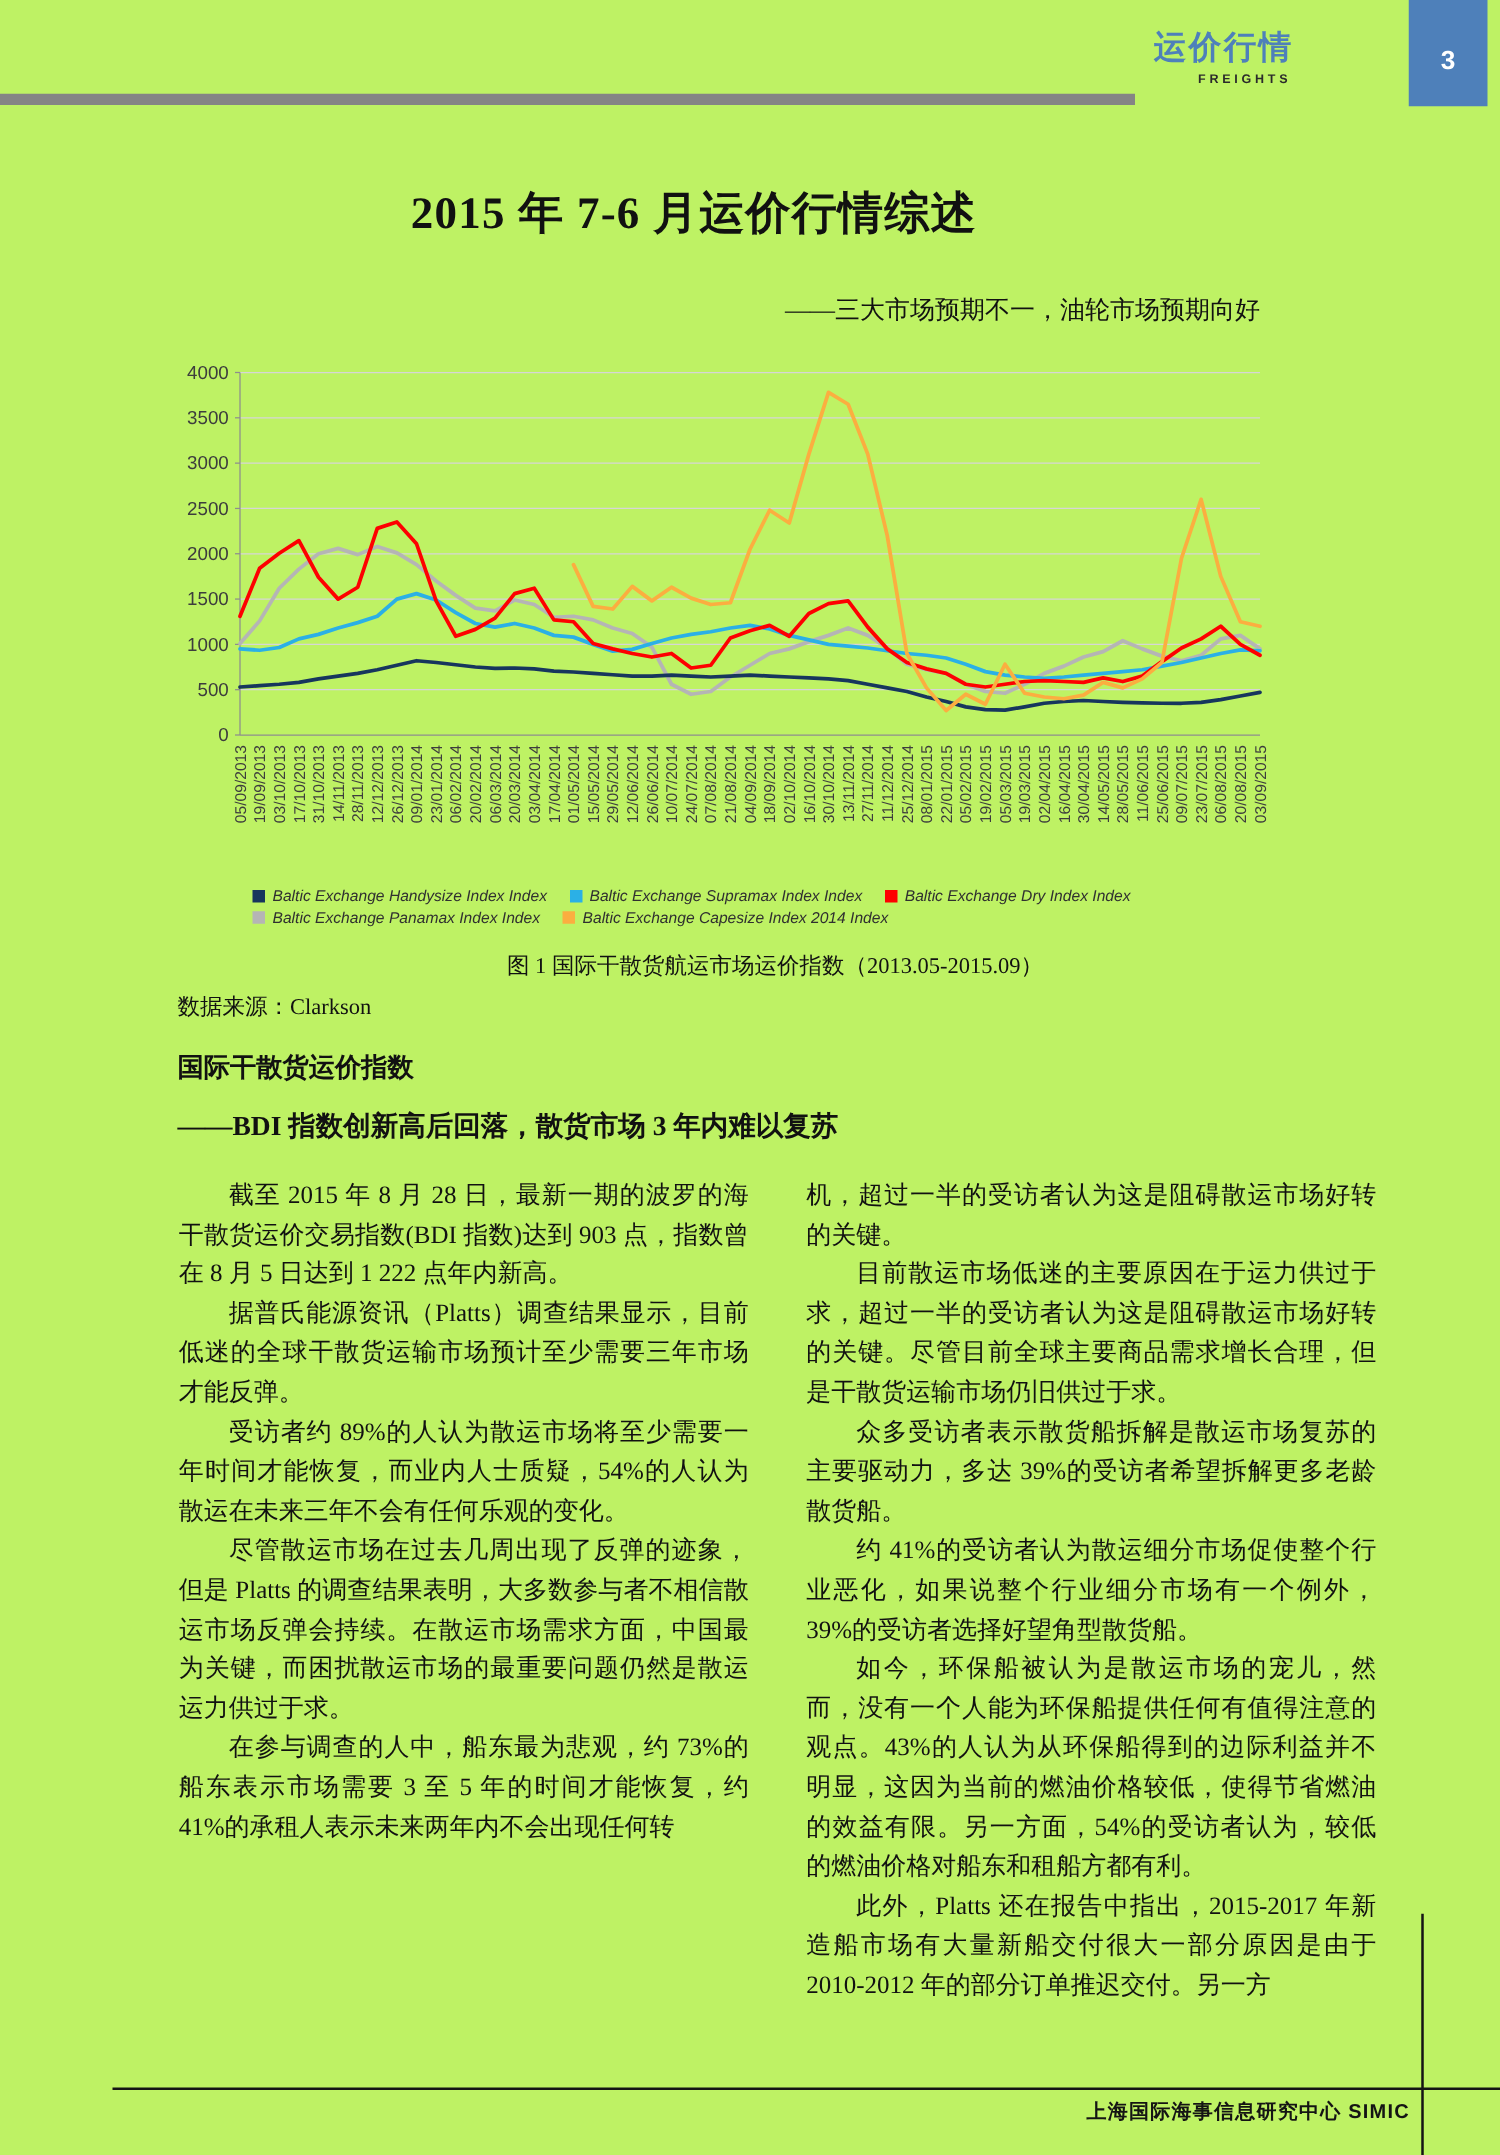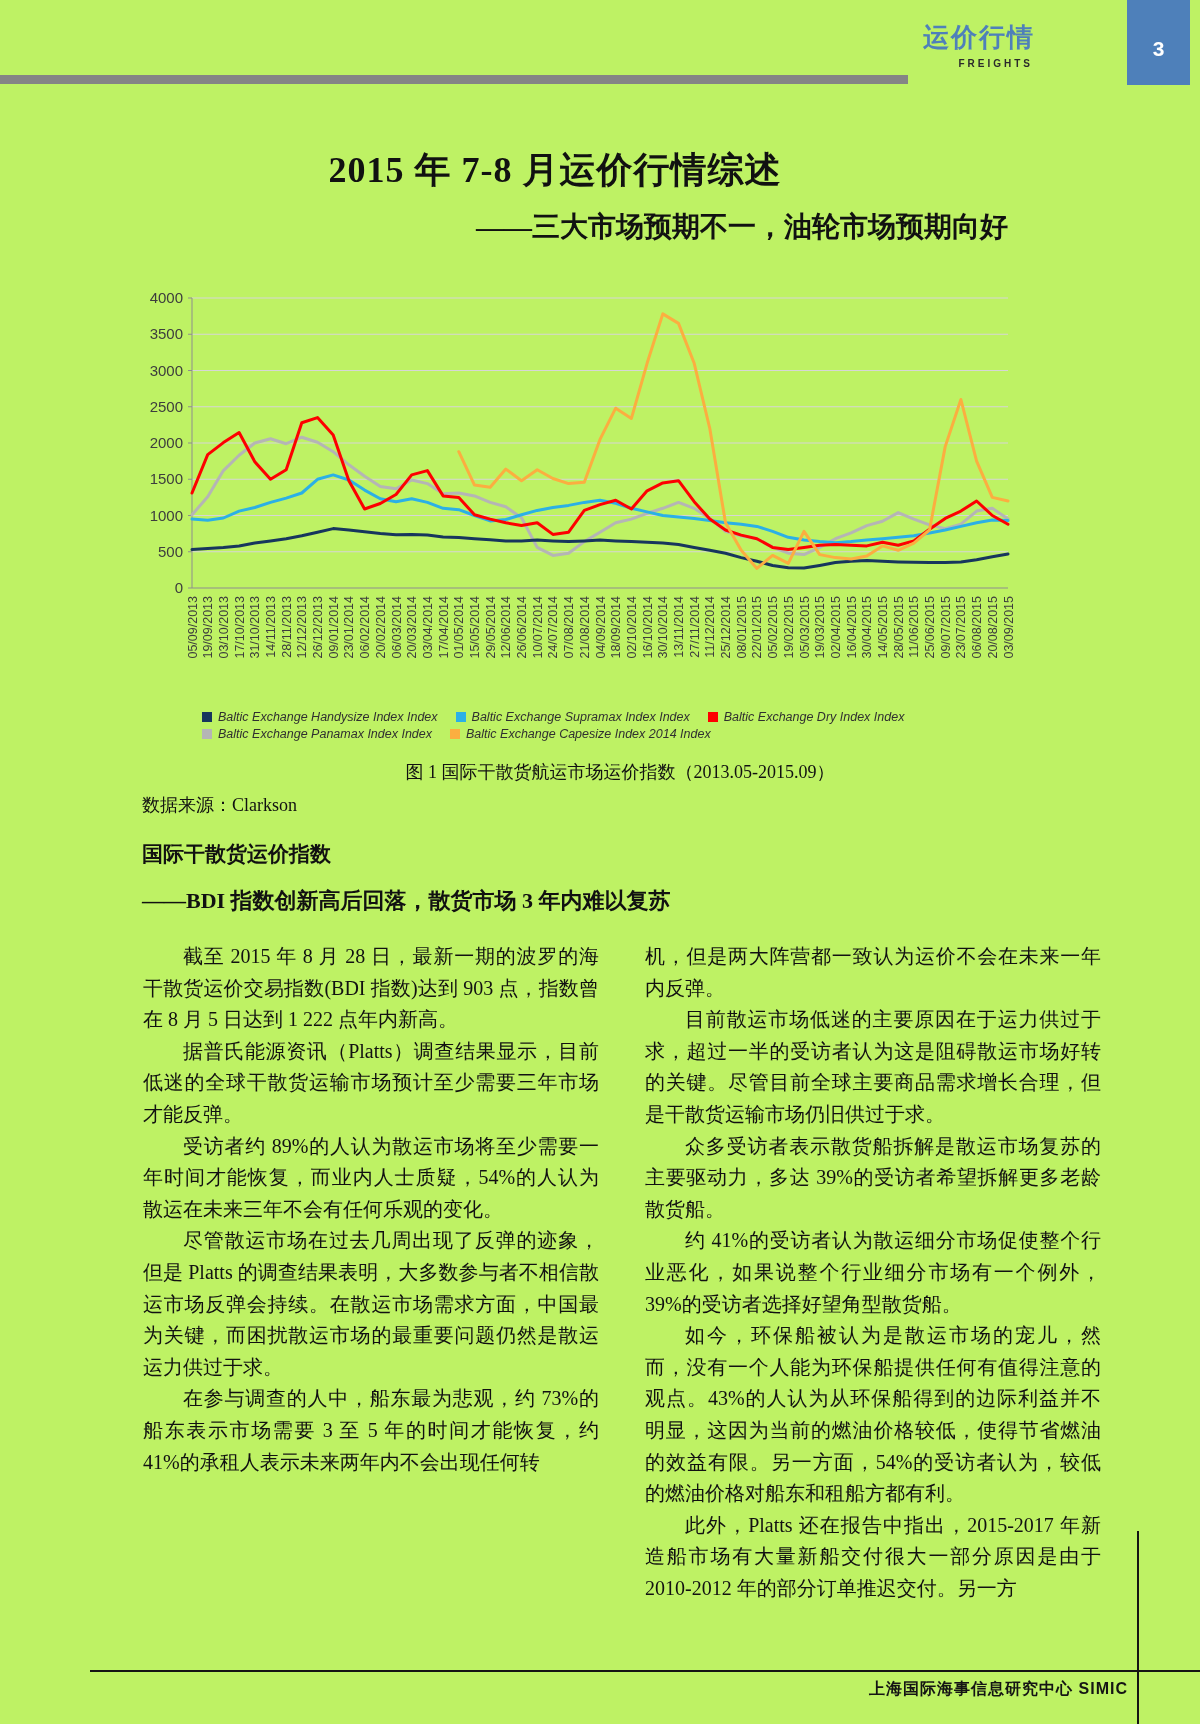--- a/index.html
+++ b/index.html
@@ -14,21 +14,21 @@
   .masthead-en{font-family:"Liberation Sans","DejaVu Sans",sans-serif;font-weight:bold;
                font-size:10px;color:#2b2b2b;letter-spacing:3px;margin-top:3px;padding-right:2px;}
   .badge{position:absolute;left:1127px;top:0;width:63px;height:85px;background:#4e80ba;
          color:#fff;font-family:"Liberation Sans","DejaVu Sans",sans-serif;font-weight:bold;
          font-size:21px;display:flex;align-items:center;justify-content:center;
          padding-top:12px;box-sizing:border-box;}
 
   
   .title{position:absolute;left:0;top:146px;width:1110px;text-align:center;
          font-weight:bold;font-size:36px;letter-spacing:1px;}
-  .subtitle{position:absolute;right:192px;top:208px;font-weight:bold;font-size:28px;}
+  .subtitle{position:absolute;right:192px;top:234px;font-weight:normal;font-size:20px;}
 
   
   #chart{position:absolute;left:140px;top:260px;width:880px;height:436px;}
   .ytick{font-family:"Liberation Sans","DejaVu Sans",sans-serif;font-size:15px;fill:#3d3d3d;}
   .xtick{font-family:"Liberation Sans","DejaVu Sans",sans-serif;font-size:12.5px;fill:#3d3d3d;}
 
   
   #legend{position:absolute;left:202px;top:710px;
           font-family:"Liberation Sans","DejaVu Sans",sans-serif;font-size:12.5px;color:#303030;}
   .lrow{display:flex;align-items:center;margin-bottom:3px;font-style:italic;}
@@ -62,21 +62,21 @@
 
   <div class="topbar"></div>
 
   <div class="masthead">
     <div class="masthead-cn">运价行情</div>
     <div class="masthead-en">FREIGHTS</div>
   </div>
 
   <div class="badge">3</div>
 
-  <div class="title">2015 年 7-8 月运价行情综述</div>
+  <div class="title">2015 年 7-6 月运价行情综述</div>
   <div class="subtitle">——三大市场预期不一，油轮市场预期向好</div>
 
   <div id="chart"><svg width="880" height="436">
         <line x1="52" x2="868" y1="328" y2="328" stroke="#8e8e8e" stroke-width="1"></line>
         <line x1="48" x2="52" y1="328" y2="328" stroke="#8e8e8e"></line>
         <text x="43" y="333" text-anchor="end" class="ytick">0</text>
         <line x1="52" x2="868" y1="291.75" y2="291.75" stroke="#d6d6d6" stroke-width="1"></line>
         <line x1="48" x2="52" y1="291.75" y2="291.75" stroke="#8e8e8e"></line>
         <text x="43" y="296.75" text-anchor="end" class="ytick">500</text>
         <line x1="52" x2="868" y1="255.5" y2="255.5" stroke="#d6d6d6" stroke-width="1"></line>
@@ -195,21 +195,21 @@
   <div class="h3">——BDI 指数创新高后回落，散货市场 3 年内难以复苏</div>
 
   <div class="col" id="col-left">
       <p>截至 2015 年 8 月 28 日，最新一期的波罗的海干散货运价交易指数(BDI 指数)达到 903 点，指数曾在 8 月 5 日达到 1 222 点年内新高。</p>
       <p>据普氏能源资讯（Platts）调查结果显示，目前低迷的全球干散货运输市场预计至少需要三年市场才能反弹。</p>
       <p>受访者约 89%的人认为散运市场将至少需要一年时间才能恢复，而业内人士质疑，54%的人认为散运在未来三年不会有任何乐观的变化。</p>
       <p>尽管散运市场在过去几周出现了反弹的迹象，但是 Platts 的调查结果表明，大多数参与者不相信散运市场反弹会持续。在散运市场需求方面，中国最为关键，而困扰散运市场的最重要问题仍然是散运运力供过于求。</p>
       <p>在参与调查的人中，船东最为悲观，约 73%的船东表示市场需要 3 至 5 年的时间才能恢复，约 41%的承租人表示未来两年内不会出现任何转</p>
     </div>
   <div class="col" id="col-right">
-      <p class="cont">机，但是两大阵营都一致认为运价不会在未来一年内反弹。</p>
+      <p class="cont">机，超过一半的受访者认为这是阻碍散运市场好转的关键。</p>
       <p>目前散运市场低迷的主要原因在于运力供过于求，超过一半的受访者认为这是阻碍散运市场好转的关键。尽管目前全球主要商品需求增长合理，但是干散货运输市场仍旧供过于求。</p>
       <p>众多受访者表示散货船拆解是散运市场复苏的主要驱动力，多达 39%的受访者希望拆解更多老龄散货船。</p>
       <p>约 41%的受访者认为散运细分市场促使整个行业恶化，如果说整个行业细分市场有一个例外，39%的受访者选择好望角型散货船。</p>
       <p>如今，环保船被认为是散运市场的宠儿，然而，没有一个人能为环保船提供任何有值得注意的观点。43%的人认为从环保船得到的边际利益并不明显，这因为当前的燃油价格较低，使得节省燃油的效益有限。另一方面，54%的受访者认为，较低的燃油价格对船东和租船方都有利。</p>
       <p>此外，Platts 还在报告中指出，2015-2017 年新造船市场有大量新船交付很大一部分原因是由于 2010-2012 年的部分订单推迟交付。另一方</p>
     </div>
 
   <div class="footer-rule"></div>
   <div class="footer-text">上海国际海事信息研究中心  SIMIC</div>
   <div class="vrule"></div>

